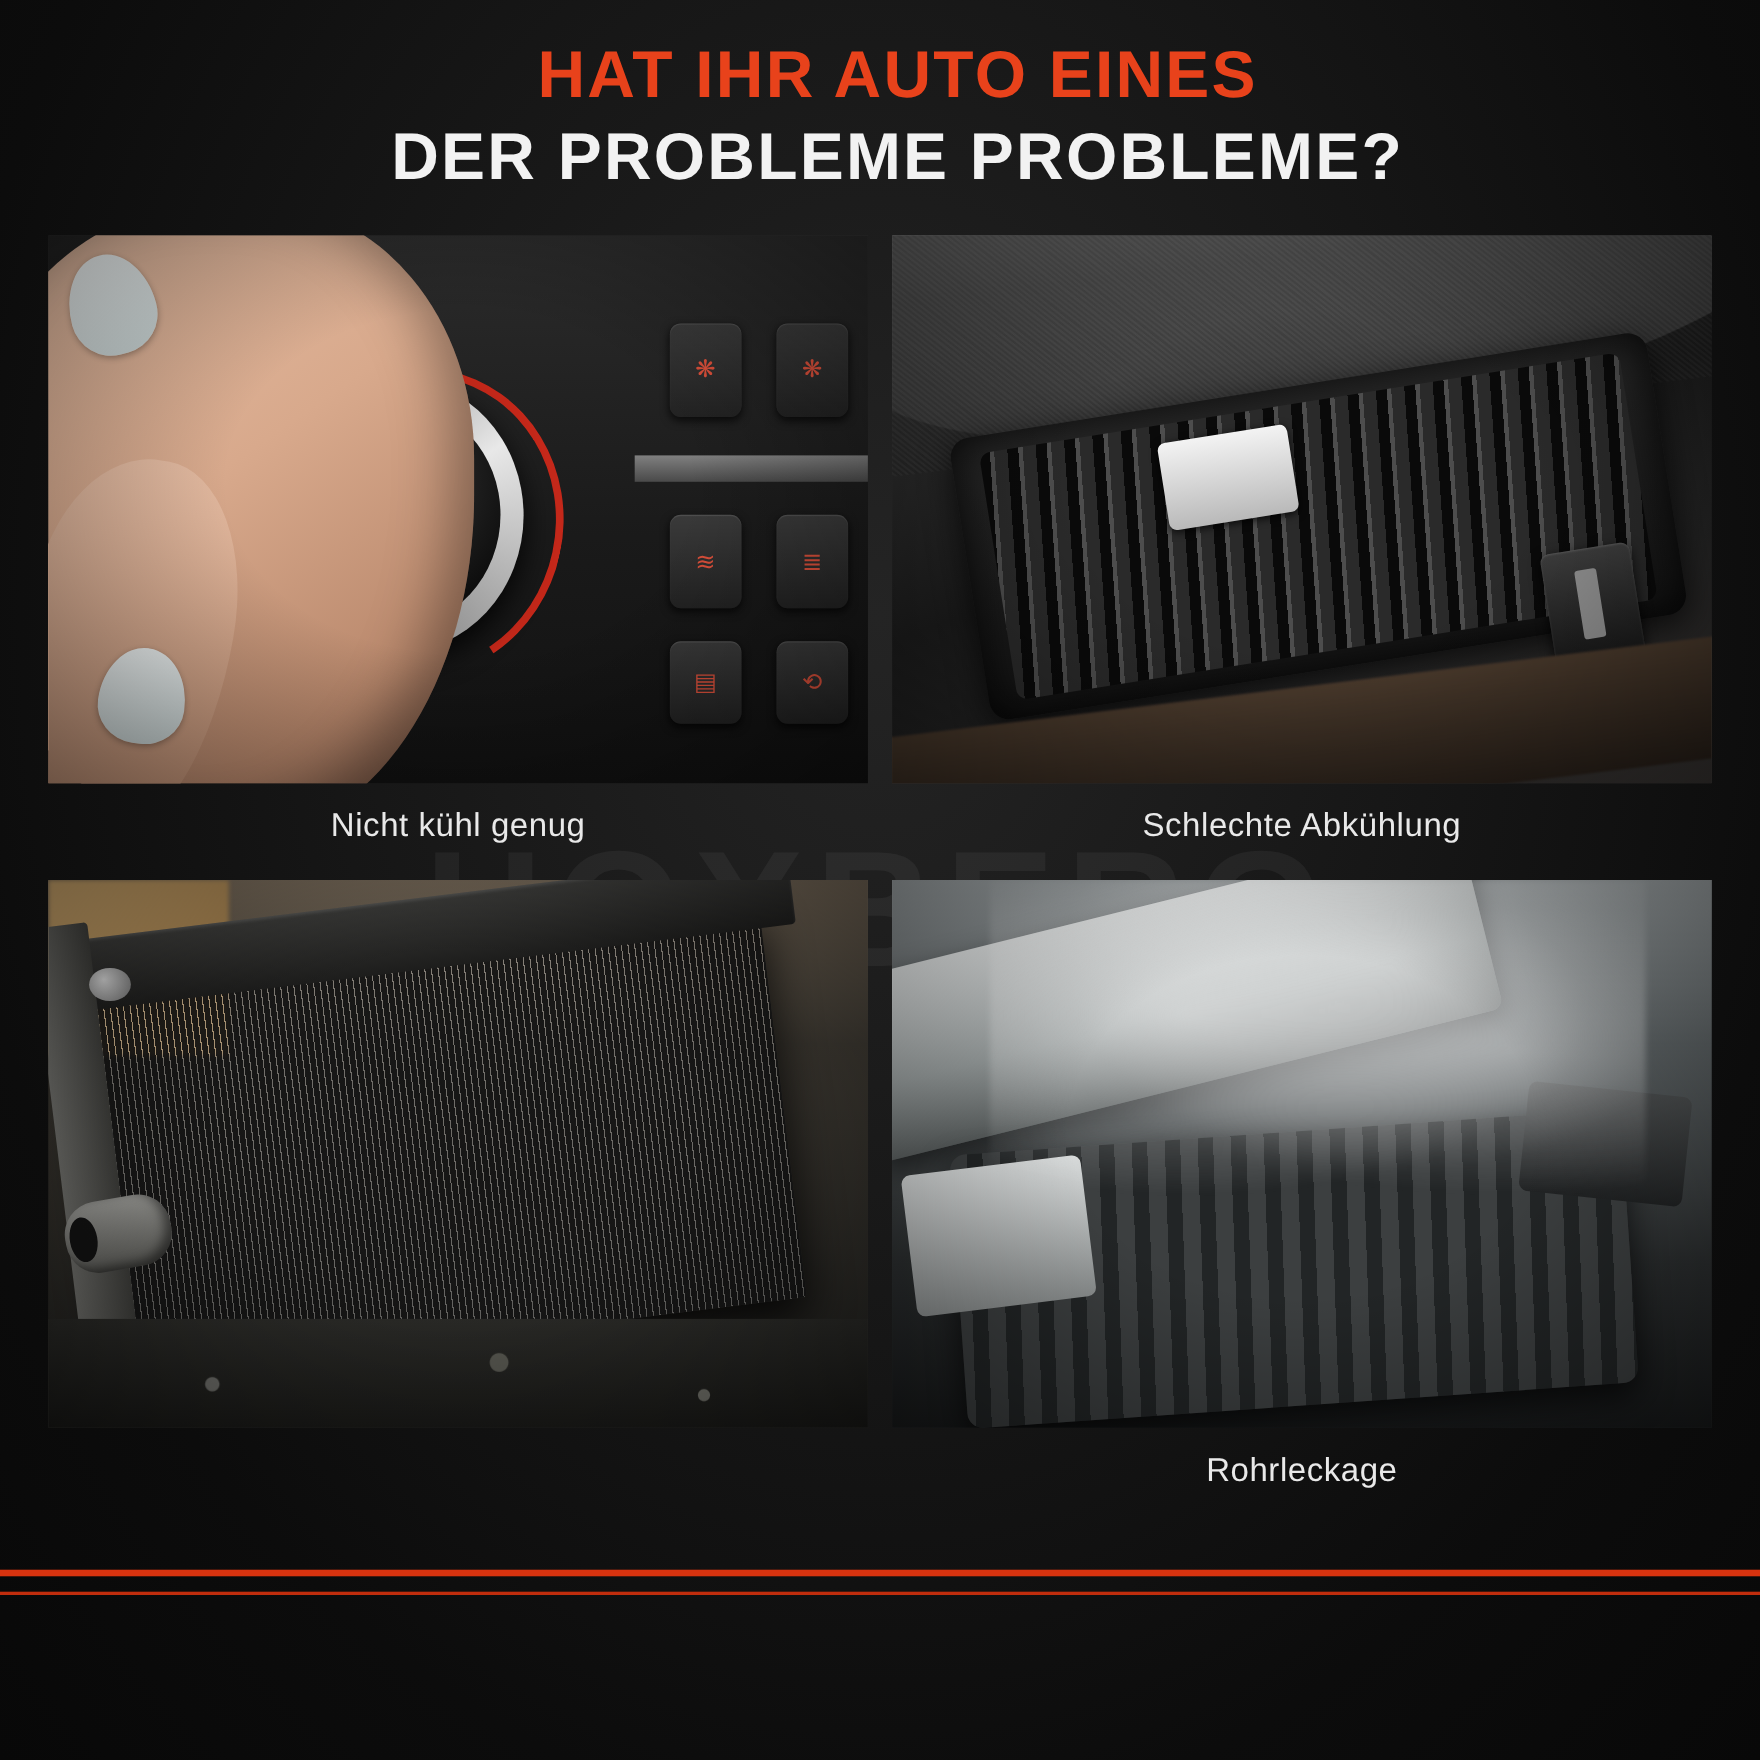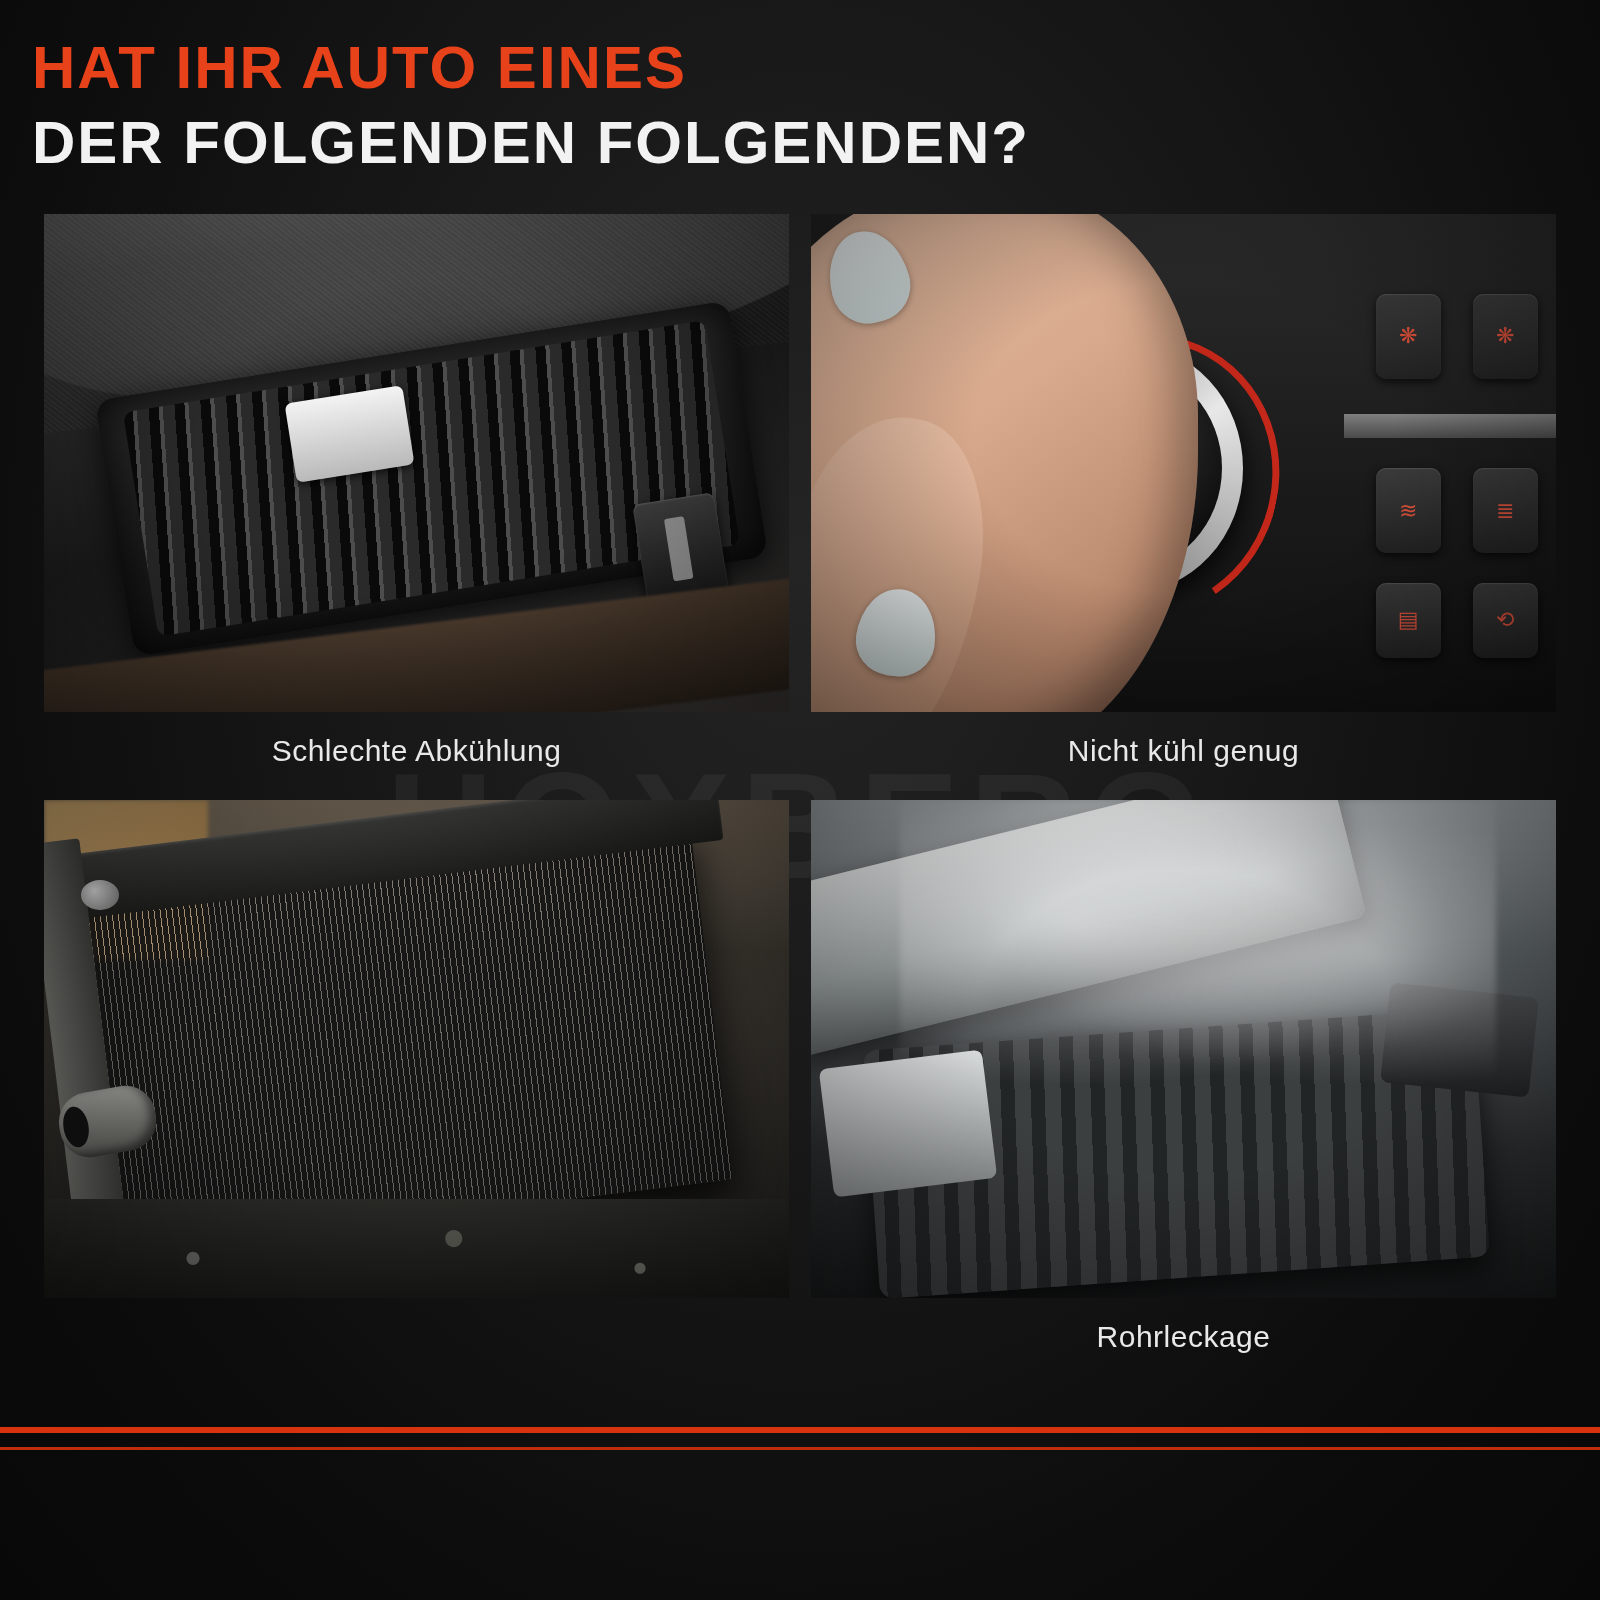--- a/index.html
+++ b/index.html
@@ -37,20 +37,21 @@
     letter-spacing: 10px;
     color: rgba(255, 255, 255, 0.05);
     user-select: none;
     pointer-events: none;
     white-space: nowrap;
   }
 
   .headline {
     position: relative;
     padding-top: 34px;
+    text-align: center;
     line-height: 1.12;
     padding-left: 32px;
   }
   .headline .l1 {
     display: block;
     color: #e8421b;
     font-size: 60px;
     font-weight: 700;
     letter-spacing: 2px;
   }
@@ -483,38 +484,24 @@
 </style>
 </head>
 <body>
 
 <div class="page">
 
   <div class="watermark">HOXBERG</div>
 
   <div class="headline">
     <span class="l1">HAT IHR AUTO EINES</span>
-    <span class="l2">DER FOLGENDEN FOLGENDEN?</span>
+    <span class="l2">DER PROBLEME PROBLEME?</span>
   </div>
 
   <div class="grid">
-
-    <div class="cell">
-      <div class="photo p1">
-        <div class="dash-top"></div>
-        <div class="vent">
-          <div class="slats"></div>
-        </div>
-        <div class="slider"></div>
-        <div class="knob"></div>
-        <div class="wood"></div>
-        <div class="vignette"></div>
-      </div>
-      <div class="caption">Schlechte Abkühlung</div>
-    </div>
 
     <div class="cell">
       <div class="photo p2">
         <div class="console">
           <div class="chrome-strip"></div>
           <div class="btn b1">❋</div>
           <div class="btn b2">❋</div>
           <div class="btn b3">≋</div>
           <div class="btn b4">≣</div>
           <div class="btn b5">▤</div>
@@ -532,20 +519,34 @@
           <div class="nail nail1"></div>
           <div class="thumb"></div>
           <div class="nail nail2"></div>
         </div>
         <div class="vignette"></div>
       </div>
       <div class="caption">Nicht kühl genug</div>
     </div>
 
     <div class="cell">
+      <div class="photo p1">
+        <div class="dash-top"></div>
+        <div class="vent">
+          <div class="slats"></div>
+        </div>
+        <div class="slider"></div>
+        <div class="knob"></div>
+        <div class="wood"></div>
+        <div class="vignette"></div>
+      </div>
+      <div class="caption">Schlechte Abkühlung</div>
+    </div>
+
+    <div class="cell">
       <div class="photo p3">
         <div class="wood-bg"></div>
         <div class="core"></div>
         <div class="core-top"></div>
         <div class="frame-l"></div>
         <div class="bolt"></div>
         <div class="inlet"></div>
         <div class="hose"></div>
         <div class="gravel"></div>
         <div class="vignette"></div>

